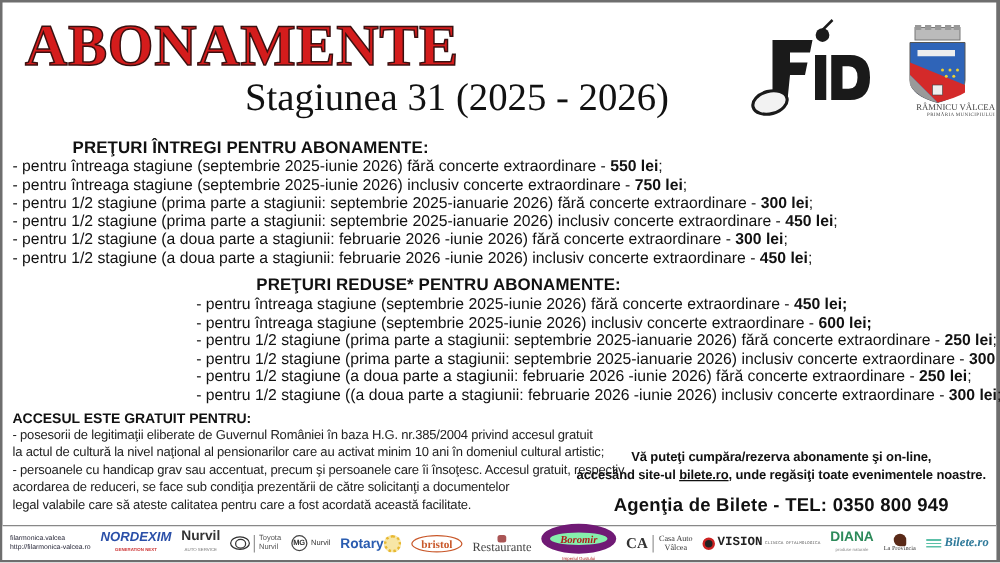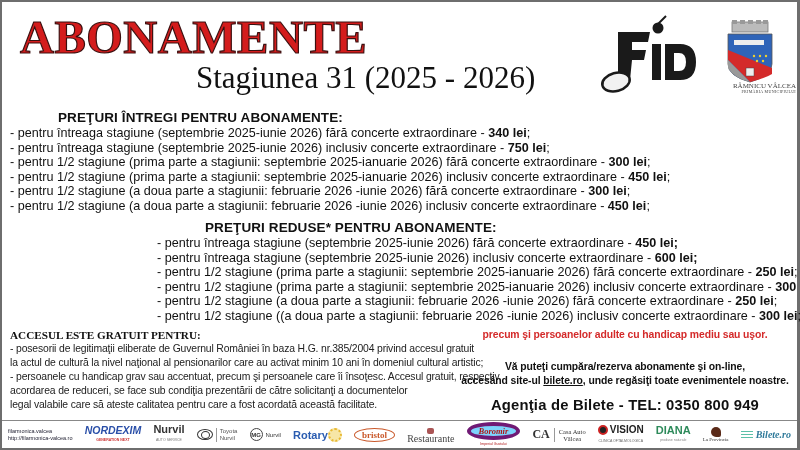--- a/index.html
+++ b/index.html
@@ -31,21 +31,21 @@
 
     .section-h {
       font-weight: bold; font-size: 13.5px; color: #111; line-height: 16px; letter-spacing: 0.1px; margin-left: 48px;
     }
     .lines div { font-size: 12.6px; line-height: 14.6px; white-space: nowrap; color: #111; }
     .lines b { font-weight: bold; }
     .full { position: absolute; left: 10px; top: 110px; }
     .reduced { position: absolute; left: 157px; top: 220px; }
 
     .free { position: absolute; left: 10px; top: 329px; width: 440px; }
-    .free .h { font-weight: bold; font-size: 11.2px; line-height: 13px; font-family: Liberation Serif, serif; }
+    .free .h { font-weight: bold; font-size: 11.2px; line-height: 13px; }
     .free .t div { font-size: 10.4px; line-height: 14px; white-space: nowrap; color: #222; letter-spacing: -0.15px; }
 
     .note {
       position: absolute; left: 460px; top: 328px; width: 330px; text-align: center;
       color: #d42a2a; font-weight: bold; font-size: 10.4px; line-height: 14px; letter-spacing: -0.1px;
     }
     .online {
       position: absolute; left: 460px; top: 360px; width: 330px; text-align: center;
       font-weight: bold; font-size: 10.4px; line-height: 14px; color: #111; letter-spacing: -0.1px;
     }
@@ -71,26 +71,26 @@
     .sp-toyota .oval::after { content:""; position:absolute; left:3px; top:1px; width:7px; height:6px; border:1px solid #333; border-radius:50%; }
     .sp-toyota .txt { border-left: 1px solid #999; padding-left: 3px; line-height: 7px; }
     .sp-mg { gap: 3px; font-size: 6px; color: #333; }
     .sp-mg .badge { width: 13px; height: 13px; border-radius: 50%; border: 1.5px solid #444; font-size: 6px; font-weight: bold; display: flex; align-items: center; justify-content: center; }
     .sp-rotary { gap: 0; font-weight: bold; color: #2a5cb0; font-size: 11px; }
     .sp-rotary .wheel { width: 14px; height: 14px; border-radius: 50%; border: 2px dotted #e8b830; background: #f7e6a6; }
     .sp-bristol { border: 1.5px solid #c9582a; border-radius: 50%; padding: 1px 7px; color: #c9582a; font-family: "Liberation Serif", serif; font-weight: bold; font-size: 9px; }
     .sp-rest { flex-direction: column; font-family: "Liberation Serif", serif; font-size: 10px; color: #444; line-height: 7px; }
     .sp-rest .ic { width: 7px; height: 6px; background: #a55; border-radius: 2px; margin-bottom: 1px; }
     .sp-boromir { flex-direction: column; line-height: 8px; }
-    .sp-boromir .pill { background: #7dd3fc; border: 4px solid #701a75; border-radius: 50%; color: #b01818; font-style: italic; font-weight: bold; font-size: 8.5px; padding: 1px 8px; font-family: "Liberation Serif", serif; }
+    .sp-boromir .pill { background: #86efac; border: 7px solid #701a75; border-radius: 50%; color: #b01818; font-style: italic; font-weight: bold; font-size: 8.5px; padding: 1px 8px; font-family: "Liberation Serif", serif; }
     .sp-boromir .s { font-size: 3.5px; color: #b01818; }
     .sp-casa { gap: 4px; font-family: "Liberation Serif", serif; font-size: 6.5px; color: #333; }
     .sp-casa .logo { font-size: 12px; font-weight: bold; }
     .sp-casa .txt { border-left: 1px solid #999; padding-left: 4px; line-height: 7px; text-align: center; }
-    .sp-vision { gap: 2px; flex-direction: column; line-height: 8px; }
+    .sp-vision { gap: 2px; flex-direction: row; line-height: 8px; font-family: Liberation Mono, monospace; }
     .sp-vision .row { display: flex; align-items: center; gap: 2px; font-weight: bold; font-size: 10px; color: #222; }
     .sp-vision .eye { width: 10px; height: 10px; border-radius: 50%; background: #222; border: 2px solid #c22; }
     .sp-vision .s { font-size: 3.5px; color: #666; }
     .sp-diana { flex-direction: column; font-weight: bold; font-size: 11px; color: #2d8a5a; line-height: 10px; }
     .sp-diana .s { font-size: 3.5px; color: #888; font-weight: normal; }
     .sp-prov { flex-direction: column; font-family: "Liberation Serif", serif; font-size: 5px; color: #333; line-height: 6px; }
     .sp-prov .rooster { width: 10px; height: 10px; background: #5a2a18; border-radius: 50% 50% 20% 50%; }
     .sp-bilete { gap: 3px; font-family: "Liberation Serif", serif; font-style: italic; font-weight: bold; color: #2f7a9a; font-size: 10px; }
     .sp-bilete .bars { width: 12px; height: 7px; background: repeating-linear-gradient(180deg, #5cc0a8 0 1.5px, transparent 1.5px 3px); }
   </style>
@@ -138,21 +138,21 @@
   <rect x="30" y="48" width="8" height="8" fill="#eee" stroke="#444" stroke-width="0.5"></rect>
 </svg>
 <div class="crest-caption">
   <span>RÂMNICU VÂLCEA</span>
   <span class="sub">PRIMĂRIA MUNICIPIULUI</span>
 </div>
 
 <div class="full">
   <div class="section-h">PREŢURI ÎNTREGI PENTRU ABONAMENTE:</div>
   <div class="lines">
-    <div><span>- pentru întreaga stagiune (septembrie 2025-iunie 2026) fără concerte extraordinare - </span><b>340 lei</b><span>;</span></div>
+    <div><span>- pentru întreaga stagiune (septembrie 2025-iunie 2026) fără concerte extraordinare - </span><b>550 lei</b><span>;</span></div>
     <div><span>- pentru întreaga stagiune (septembrie 2025-iunie 2026) inclusiv concerte extraordinare - </span><b>750 lei</b><span>;</span></div>
     <div><span>- pentru 1/2 stagiune (prima parte a stagiunii: septembrie 2025-ianuarie 2026) fără concerte extraordinare - </span><b>300 lei</b><span>;</span></div>
     <div><span>- pentru 1/2 stagiune (prima parte a stagiunii: septembrie 2025-ianuarie 2026) inclusiv concerte extraordinare - </span><b>450 lei</b><span>;</span></div>
     <div><span>- pentru 1/2 stagiune (a doua parte a stagiunii: februarie 2026 -iunie 2026) fără concerte extraordinare - </span><b>300 lei</b><span>;</span></div>
     <div><span>- pentru 1/2 stagiune (a doua parte a stagiunii: februarie 2026 -iunie 2026) inclusiv concerte extraordinare - </span><b>450 lei</b><span>;</span></div>
   </div>
 </div>
 
 <div class="reduced">
   <div class="section-h">PREŢURI REDUSE* PENTRU ABONAMENTE:</div>
@@ -171,21 +171,20 @@
   <div class="t">
     <div>- posesorii de legitimaţii eliberate de Guvernul României în baza H.G. nr.385/2004 privind accesul gratuit</div>
     <div>la actul de cultură la nivel naţional al pensionarilor care au activat minim 10 ani în domeniul cultural artistic;</div>
     <div>- persoanele cu handicap grav sau accentuat, precum şi persoanele care îi însoţesc. Accesul gratuit, respectiv</div>
     <div>acordarea de reduceri, se face sub condiţia prezentării de către solicitanţi a documentelor</div>
     <div>legal valabile care să ateste calitatea pentru care a fost acordată această facilitate.</div>
   </div>
 </div>
 
 <div class="note">
-  <div>precum şi persoanelor adulte cu handicap mediu sau uşor.</div>
 </div>
 
 <div class="online">
   <div>Vă puteţi cumpăra/rezerva abonamente şi on-line,</div>
   <div><span>accesând site-ul </span><a>bilete.ro</a><span>, unde regăsiţi toate evenimentele noastre.</span></div>
 </div>
 
 <div class="agency">Agenţia de Bilete - TEL: 0350 800 949</div>
 
 <div class="sponsors">

